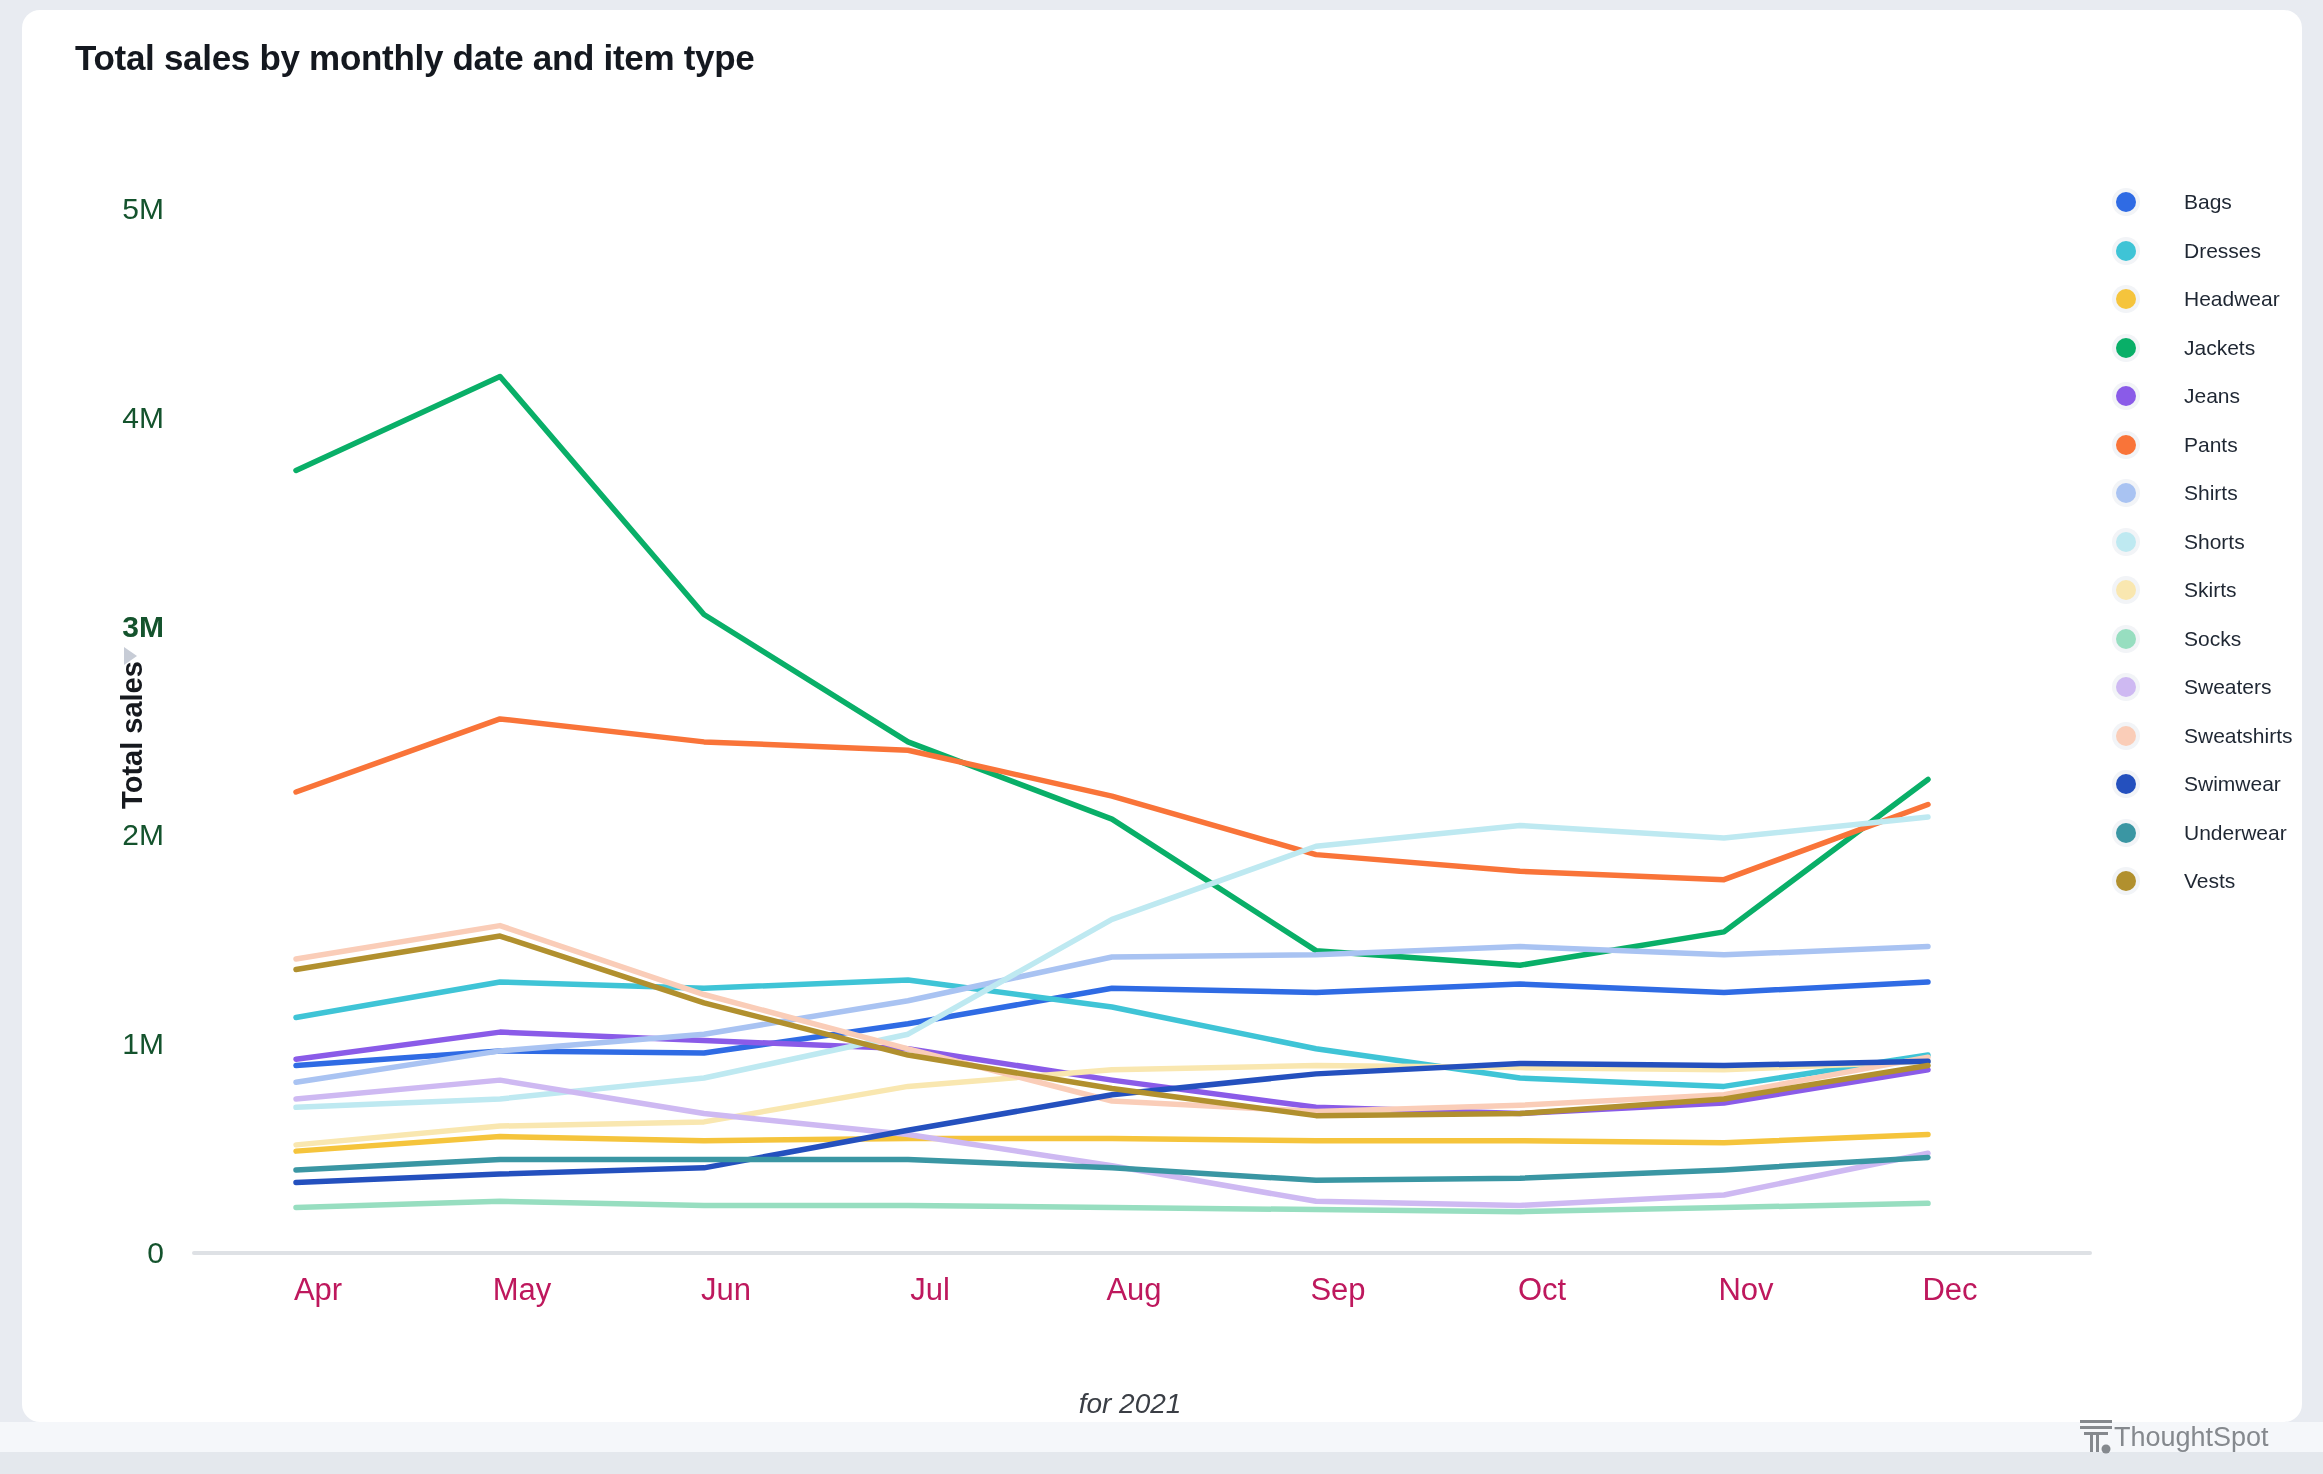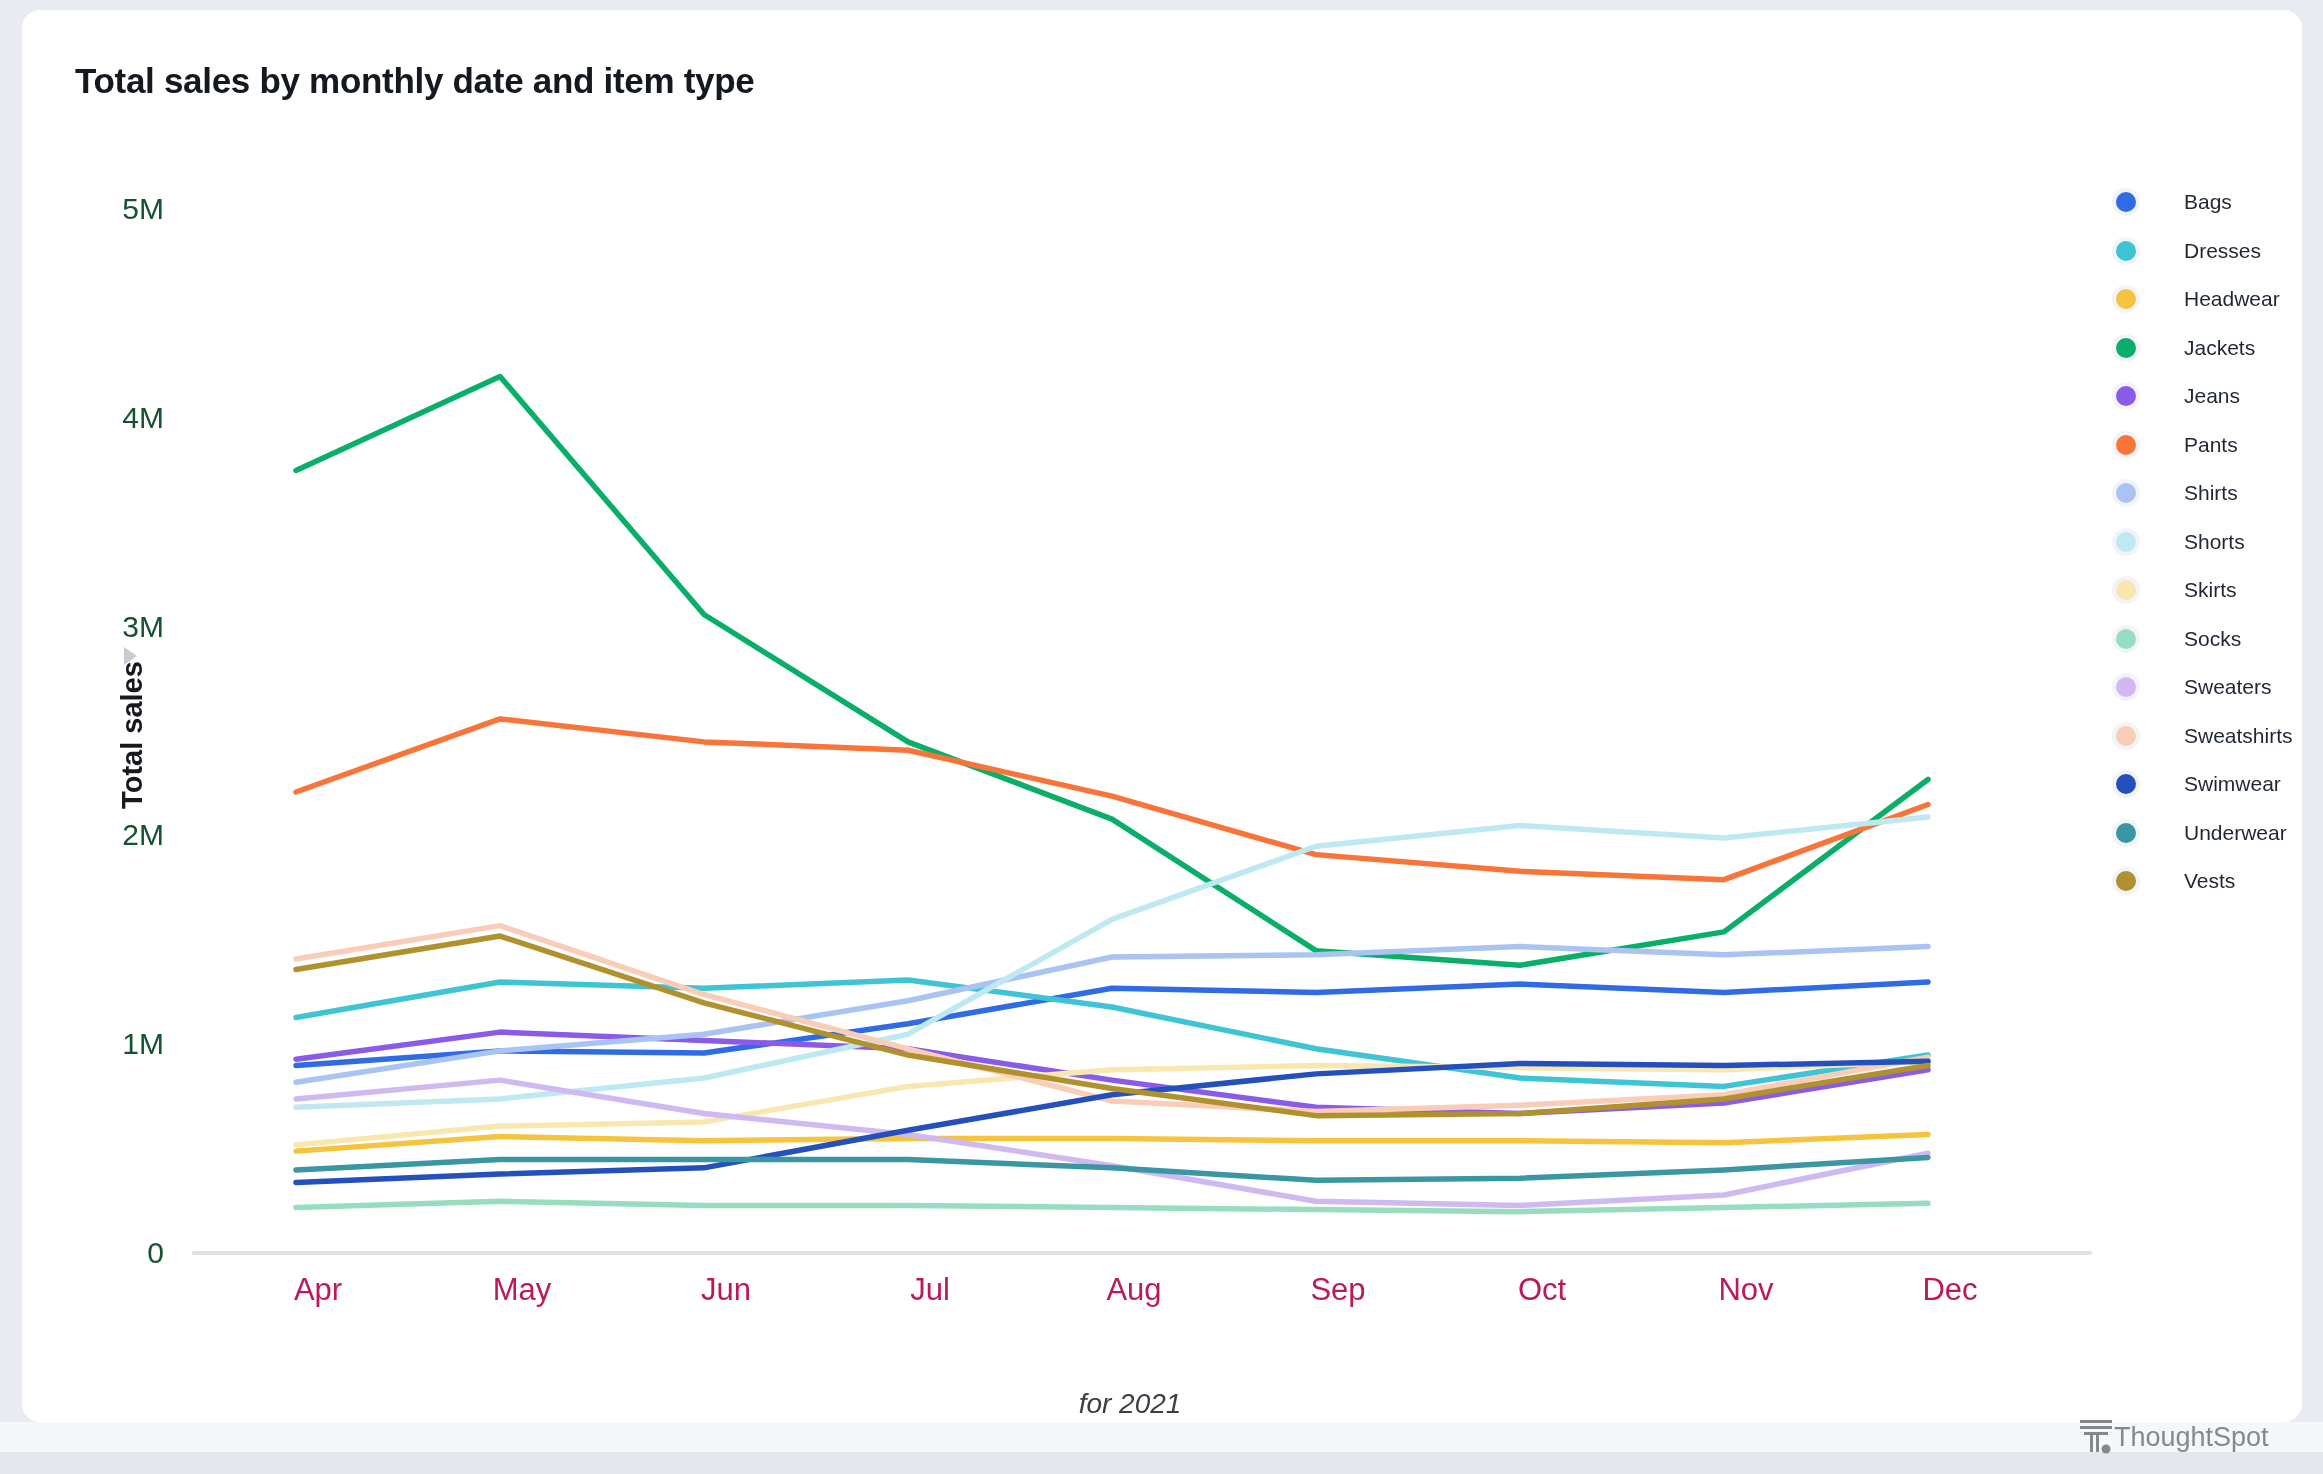--- a/index.html
+++ b/index.html
@@ -8,21 +8,21 @@
     background:#E8EBF1;
     font-family:"Liberation Sans", sans-serif;
     -webkit-font-smoothing:antialiased;
   }
   .card{
     position:absolute;left:22px;top:10px;width:2280px;height:1412px;
     background:#FFFFFF;border-radius:18px;
   }
   .page-title{
     position:absolute;left:53px;top:28px;
-    font-size:35px;font-weight:700;color:#14181F;letter-spacing:-0.3px;margin-top:23px;
+    font-size:35px;font-weight:700;color:#14181F;letter-spacing:-0.3px;
   }
   
   .ytick{
     position:absolute;width:70px;text-align:right;
     font-size:30px;color:#14532d;transform:translateY(-50%);
   }
   .yaxis-label-wrap{
     position:absolute;left:60px;top:725px;width:0;height:0;
   }
   .yaxis-label{
@@ -91,21 +91,21 @@
 </style>
 </head>
 <body>
 
 <div class="card">
   <div class="page-title">Total sales by monthly date and item type</div>
 
   <div id="yticks">
       <div class="ytick" style="left: 72px; top: 199px;">5M</div>
       <div class="ytick" style="left: 72px; top: 407.8px;">4M</div>
-      <div class="ytick" style="left: 72px; top: 616.6px;">3M</div>
+      <div class="ytick" style="left: 72px; top: 616.6px; font-weight: bold;">3M</div>
       <div class="ytick" style="left: 72px; top: 825.4px;">2M</div>
       <div class="ytick" style="left: 72px; top: 1034.2px;">1M</div>
       <div class="ytick" style="left: 72px; top: 1243px;">0</div>
     </div>
 
   <div class="yaxis-label-wrap">
     <span class="caret-right"></span>
     <div class="yaxis-label">Total sales</div>
   </div>
 

